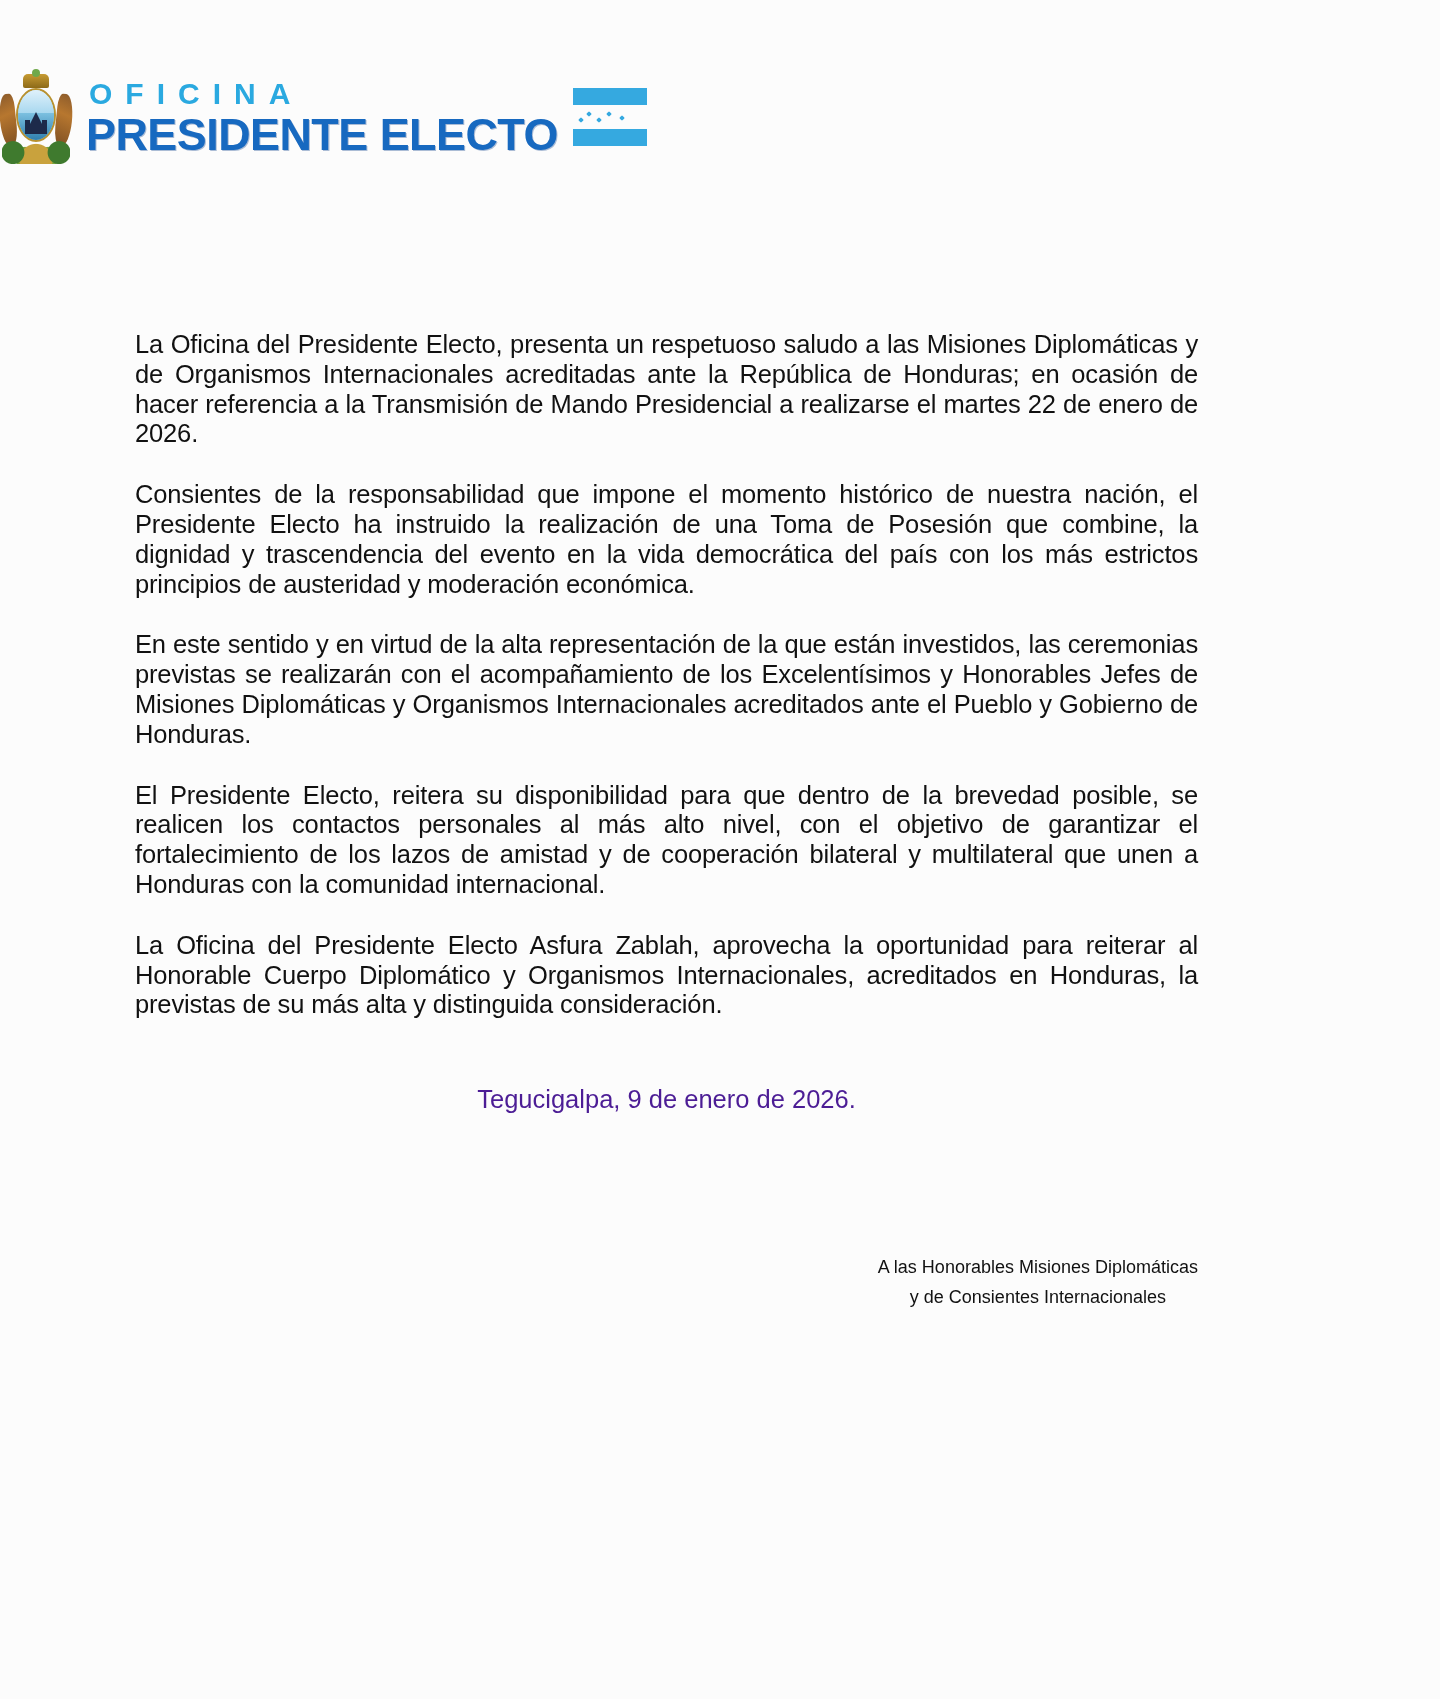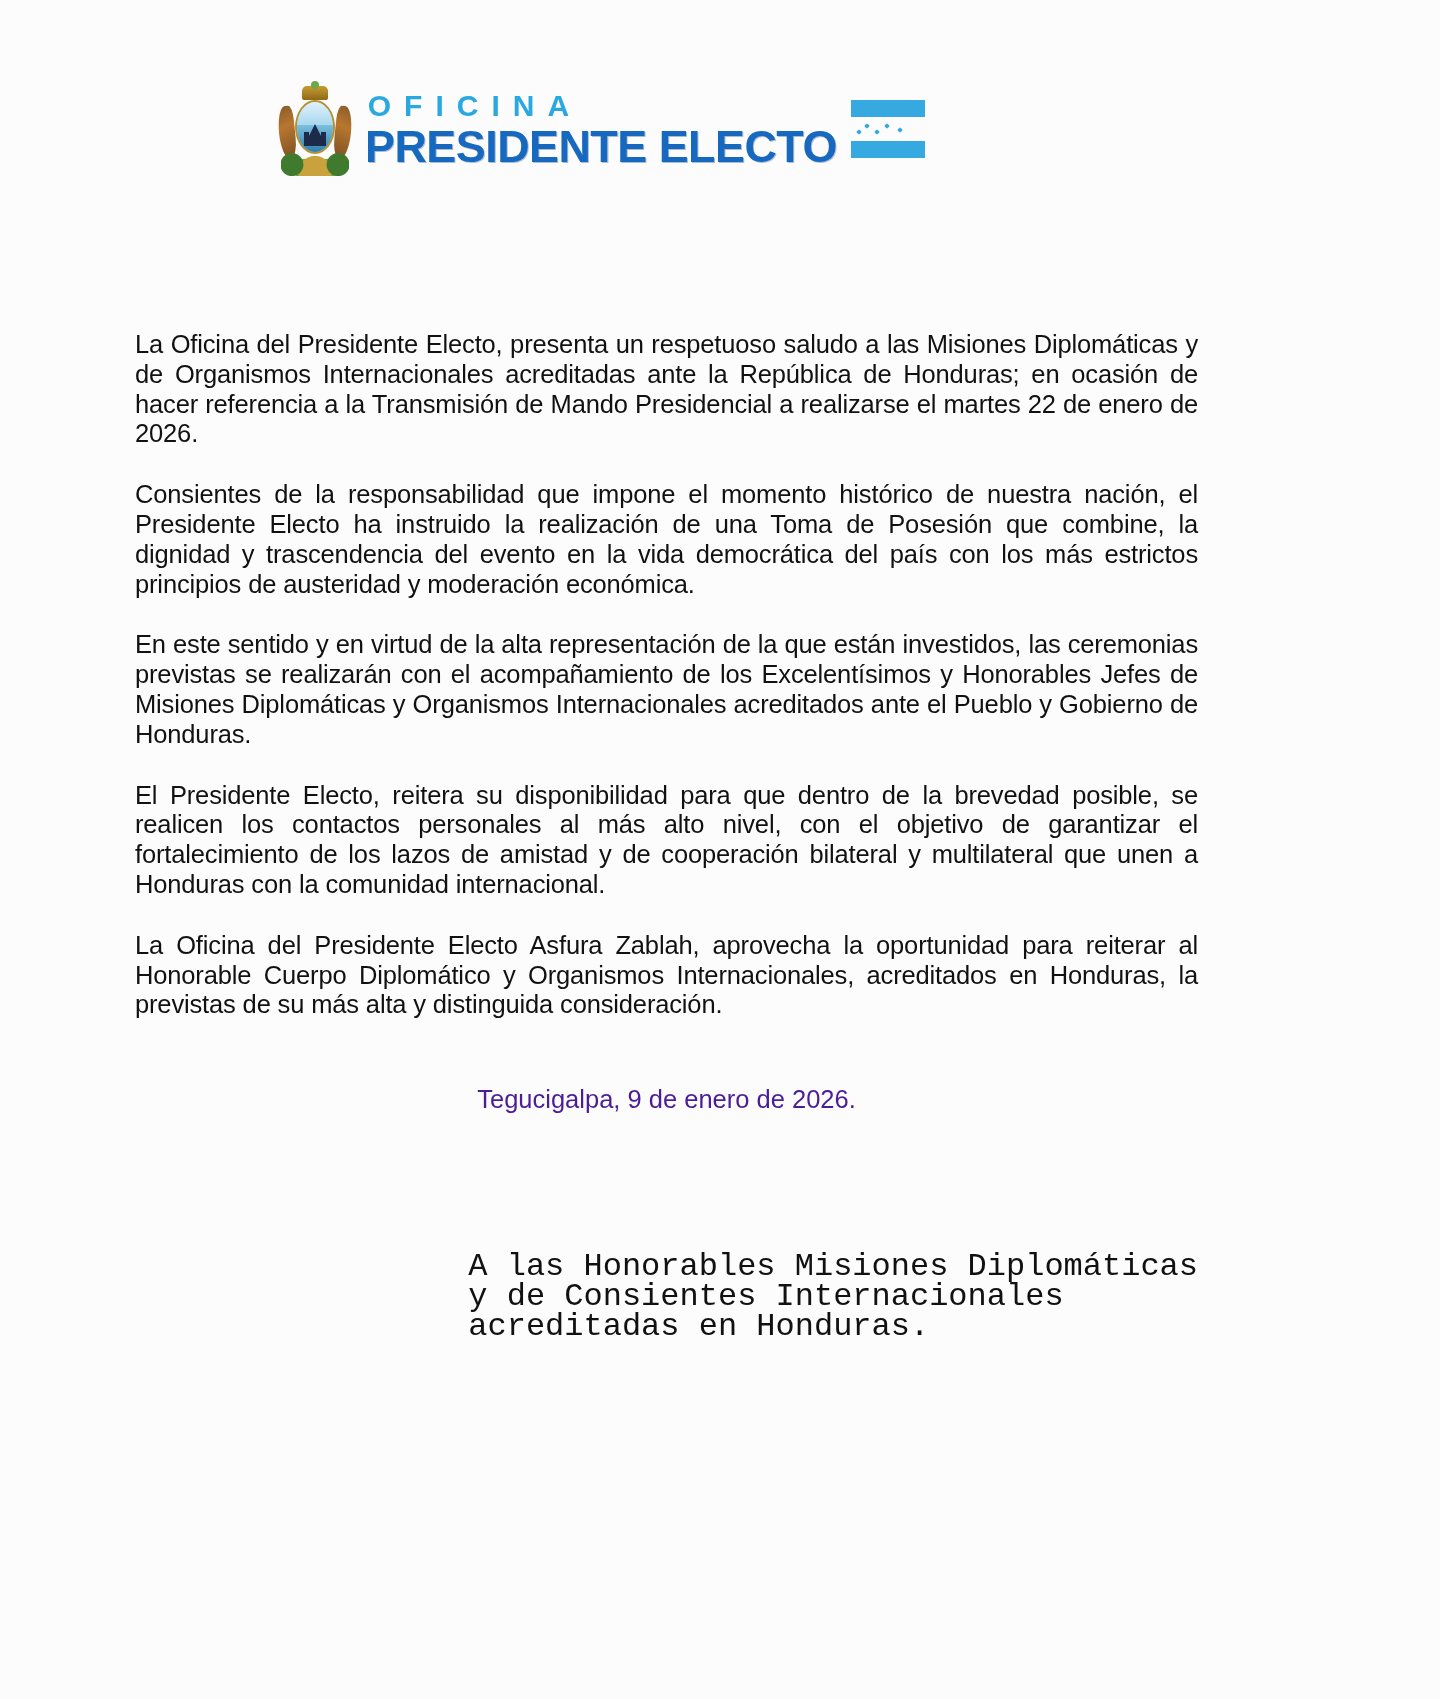--- a/index.html
+++ b/index.html
@@ -14,25 +14,24 @@
     position: relative;
     width: 1440px;
     height: 1699px;
     margin: 0 auto;
     background: #fcfcfc;
     overflow: hidden;
   }
   
   .header {
     position: absolute;
-    top: 84px;
+    top: 72px;
     left: 0;
     width: 1204px;
     display: flex;
-    justify-content: center;
   }
   .logo-lockup {
     display: flex;
     align-items: center;
     gap: 14px;
   }
   .crest {
     position: relative;
     width: 72px;
     height: 92px;
@@ -204,23 +203,23 @@
     text-align: center;
     font-family: "Liberation Sans", "DejaVu Sans", sans-serif;
     font-size: 25.5px;
     line-height: 30px;
     color: #4c1d95;
   }
   .addressee {
     position: absolute;
     right: 242px;
     top: 1252px;
-    text-align: left;
-    font-family: Liberation Mono, monospace;
-    font-size: 32px;
+    text-align: center;
+    font-family: Liberation Sans, sans-serif;
+    font-size: 18px;
     line-height: 30px;
     color: #111111;
   }
   .addressee div { white-space: nowrap; }
 </style>
 </head>
 <body>
 
 <div class="page">
 
@@ -267,16 +266,15 @@
     <p class="body-par">En este sentido y en virtud de la alta representación de la que están investidos, las ceremonias previstas se realizarán con el acompañamiento de los Excelentísimos y Honorables Jefes de Misiones Diplomáticas y Organismos Internacionales acreditados ante el Pueblo y Gobierno de Honduras.</p>
     <p class="body-par">El Presidente Electo, reitera su disponibilidad para que dentro de la brevedad posible, se realicen los contactos personales al más alto nivel, con el objetivo de garantizar el fortalecimiento de los lazos de amistad y de cooperación bilateral y multilateral que unen a Honduras con la comunidad internacional.</p>
     <p class="body-par">La Oficina del Presidente Electo Asfura Zablah, aprovecha la oportunidad para reiterar al Honorable Cuerpo Diplomático y Organismos Internacionales, acreditados en Honduras, la previstas de su más alta y distinguida consideración.</p>
   </div>
 
   <div class="dateline">Tegucigalpa, 9 de enero de 2026.</div>
 
   <div class="addressee">
     <div>A las Honorables Misiones Diplomáticas</div>
     <div>y de Consientes Internacionales</div>
-    <div>acreditadas en Honduras.</div>
   </div>
 
 </div>
 
 </body></html>

